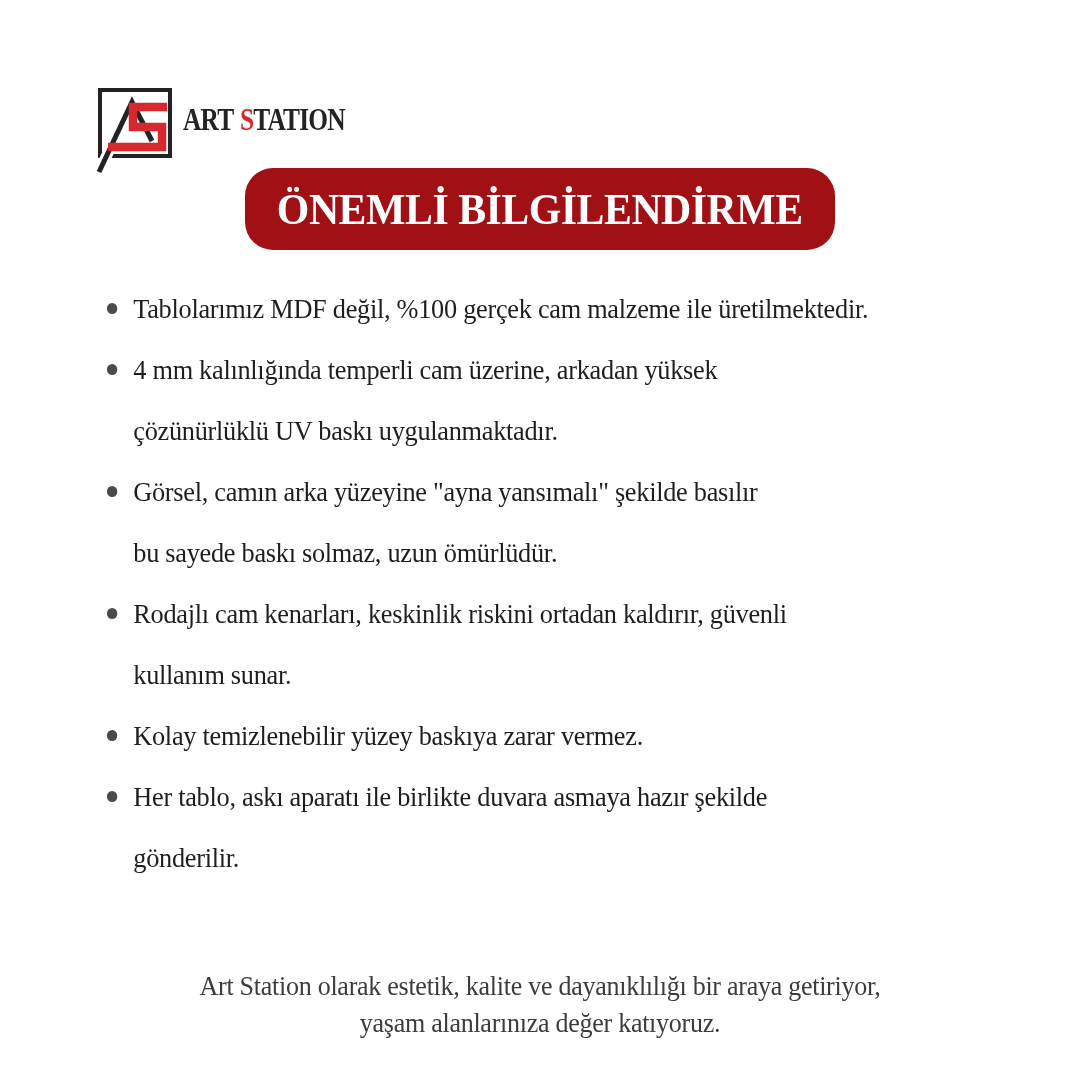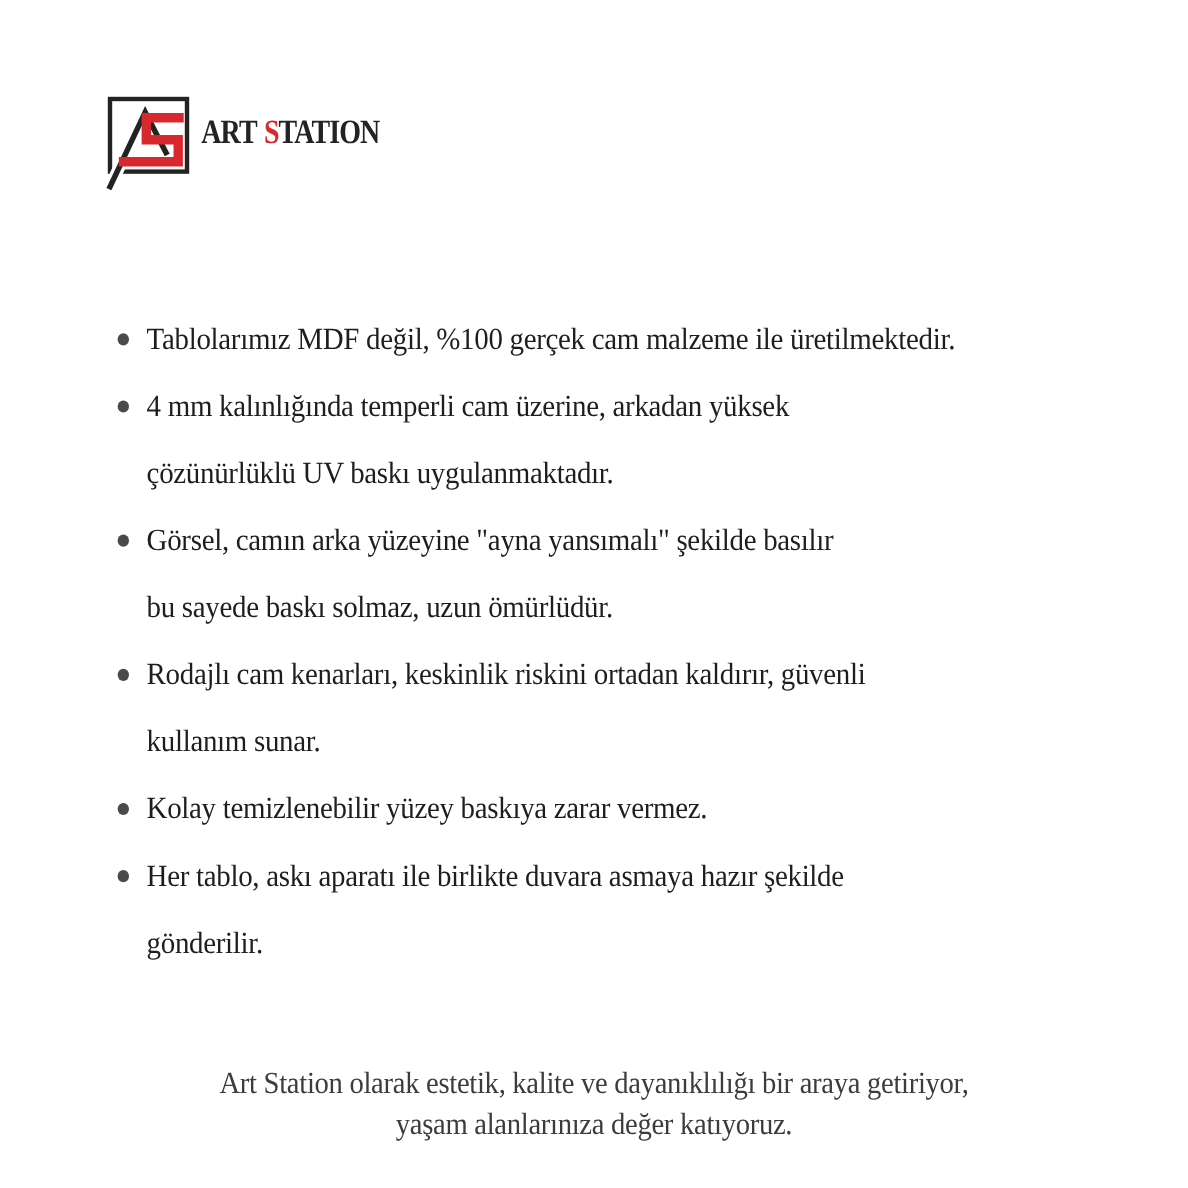--- a/index.html
+++ b/index.html
@@ -116,20 +116,23 @@
     <rect class="sq" x="5" y="5" width="70" height="66"></rect>
     <path class="a-casing" d="M 4,87 L 37,17"></path>
     <path class="a" d="M 4,87 L 37,17 L 57,56"></path>
     <path class="s" d="M 72,22 H 38 V 42 H 67 V 62 H 13"></path>
   </svg>
 
   <div class="brand-name">
     <span>ART</span><span class="accent">S</span><span>TATION</span>
   </div>
 
+  <div class="banner">
+    <span class="banner-label">ÖNEMLİ BİLGİLENDİRME</span>
+  </div>
 
   <div class="info-list">
       <div class="bullet-item">
         <span class="dot"></span>
         <div class="bullet-text">
           <div class="line">Tablolarımız MDF değil, %100 gerçek cam malzeme ile üretilmektedir.</div>
         </div>
       </div>
       <div class="bullet-item">
         <span class="dot"></span>

